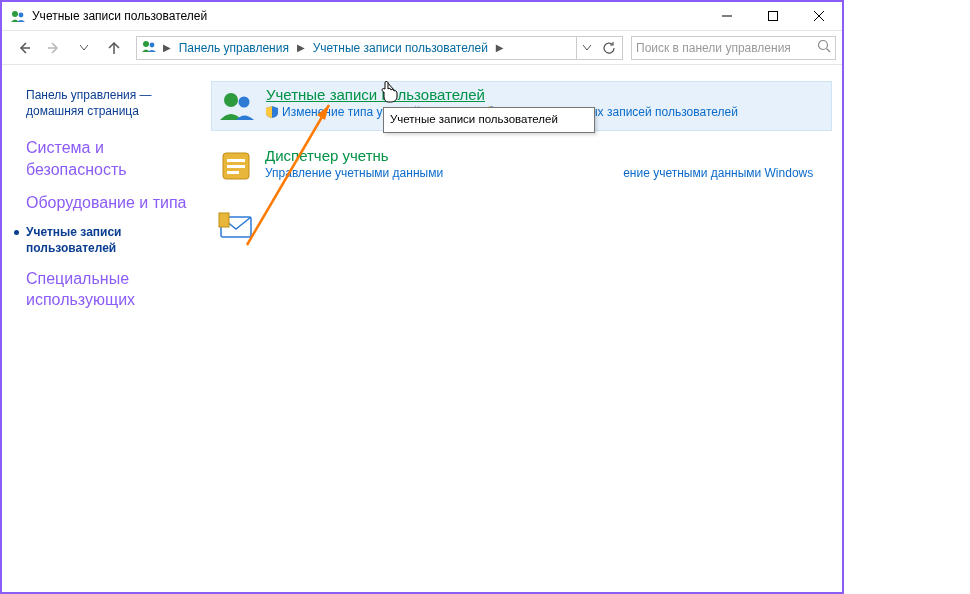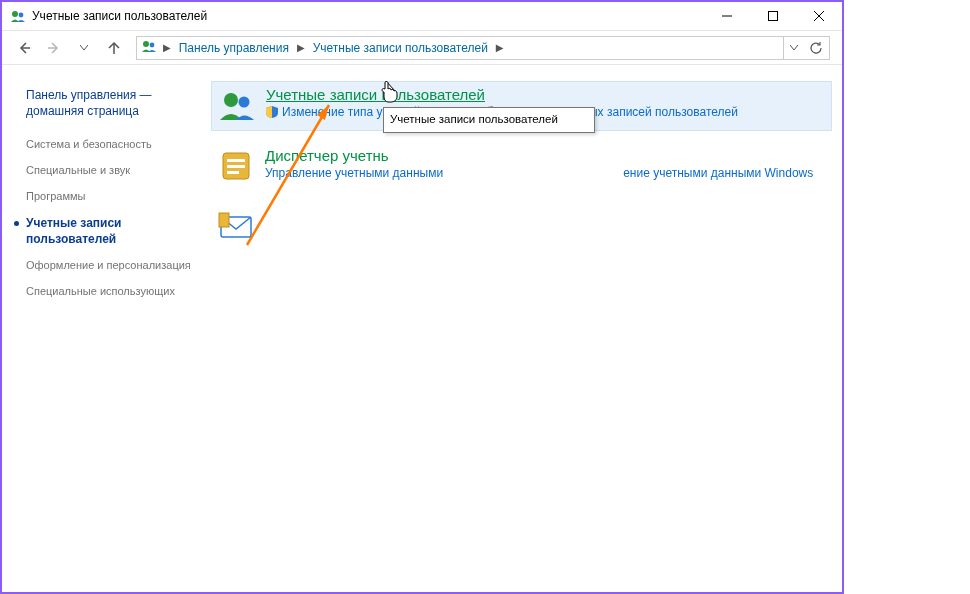--- a/index.html
+++ b/index.html
@@ -18,21 +18,21 @@
     .bc-chev { color: #555; padding: 0 2px; font-size: 10px; }
     .addr-right { margin-left: auto; display: flex; align-items: center; height: 100%; }
     .addr-drop { width: 20px; height: 100%; display: flex; align-items: center; justify-content: center; border-left: 1px solid #ccc; color: #555; }
     .addr-refresh { width: 26px; height: 100%; display: flex; align-items: center; justify-content: center; color: #555; }
     .searchbox { width: 205px; height: 24px; border: 1px solid #ccc; display: flex; align-items: center; padding: 0 4px; color: #888; }
     .searchbox input { border: none; outline: none; width: 100%; font-size: 12px; color: #000; background: transparent; }
     .searchbox input::placeholder { color: #9a9a9a; }
     .search-icon { color: #888; margin-left: 4px; }
     .body-area { display: flex; height: calc(100% - 63px); }
     .sidebar { width: 205px; padding: 22px 10px 16px 24px; }
-    .side-link { color: #737373; font-size: 11px; margin-bottom: 11px; cursor: pointer; line-height: 1.35; }
+    .side-link { color: #8b5cf6; font-size: 16px; margin-bottom: 11px; cursor: pointer; line-height: 1.35; }
     .side-home { color: #0b3e91; margin-bottom: 18px; line-height: 1.35; }
     .side-active-row { display: flex; align-items: flex-start; margin-left: -12px; margin-bottom: 11px; }
     .side-bullet { width: 5px; height: 5px; background: #0b3e91; border-radius: 50%; margin-top: 6px; margin-right: 7px; flex-shrink: 0; }
     .side-active { color: #0b3e91; font-weight: 700; line-height: 1.35; }
     .content { flex: 1; padding: 16px 10px 0 4px; position: relative; }
     .cat { display: flex; align-items: flex-start; margin-bottom: 12px; padding: 4px 6px 6px 6px; }
     .cat.highlight { background: #e6f1fb; border: 1px solid #cfe3f5; }
     .cat-icon { width: 38px; height: 38px; margin-right: 10px; flex-shrink: 0; }
     .cat-body { flex: 1; }
     .cat-title { color: #009245; font-size: 15px; margin-bottom: 2px; }
@@ -126,37 +126,44 @@
         </div>
         <div class="addr-refresh">
           <svg width="14" height="14" viewBox="0 0 14 14">
               <path d="M12 7 A5 5 0 1 1 10.5 3.5" fill="none" stroke="#555" stroke-width="1.2"></path>
               <path d="M11 1 L11 4 L8 4" fill="none" stroke="#555" stroke-width="1.2"></path>
             </svg>
         </div>
       </div>
     </div>
 
+    <div class="searchbox">
+      <input type="text" placeholder="Поиск в панели управления" style="">
+      <span class="search-icon">
+        <svg width="14" height="14" viewBox="0 0 14 14">
+            <circle cx="6" cy="6" r="4.5" fill="none" stroke="#888" stroke-width="1.2"></circle>
+            <line x1="9.5" y1="9.5" x2="13" y2="13" stroke="#888" stroke-width="1.2"></line>
+          </svg>
+      </span>
+    </div>
   </div>
 
   <div class="body-area">
 
     <div class="sidebar">
       <div class="side-home">Панель управления — домашняя страница</div>
 
       <div class="side-link">Система и безопасность</div>
-      <div class="side-link">Специальные и звук</div>
-      <div class="side-link">Программы</div>
+      <div class="side-link">Оборудование и типа</div>
 
       <div class="side-active-row">
         <span class="side-bullet"></span>
         <span class="side-active">Учетные записи пользователей</span>
       </div>
 
-      <div class="side-link">Оформление и персонализация</div>
       <div class="side-link">Специальные использующих</div>
     </div>
 
     <div class="content">
 
       <svg class="arrow-annot" width="130" height="170">
         <line x1="30" y1="160" x2="112" y2="20" stroke="#ff7a00" stroke-width="2.5"></line>
         <polygon points="112,20 100,30 108,35" fill="#ff7a00"></polygon>
       </svg>
 

